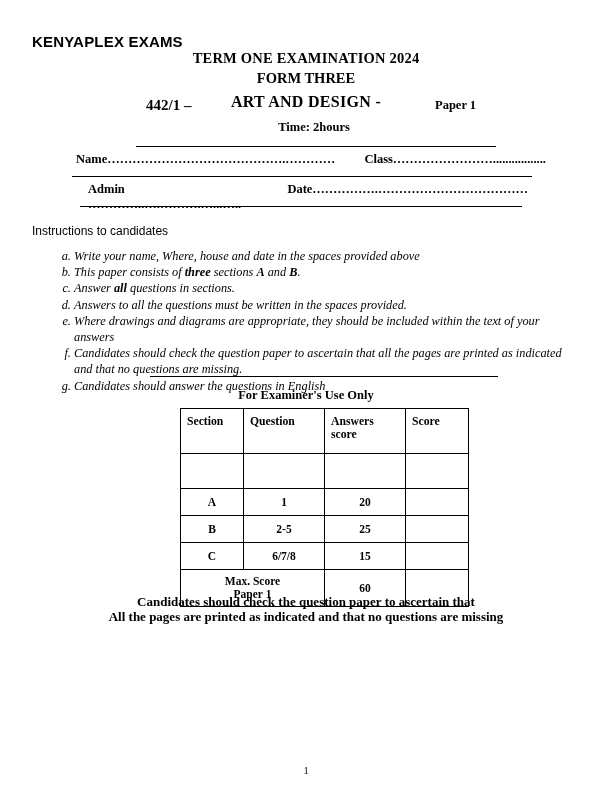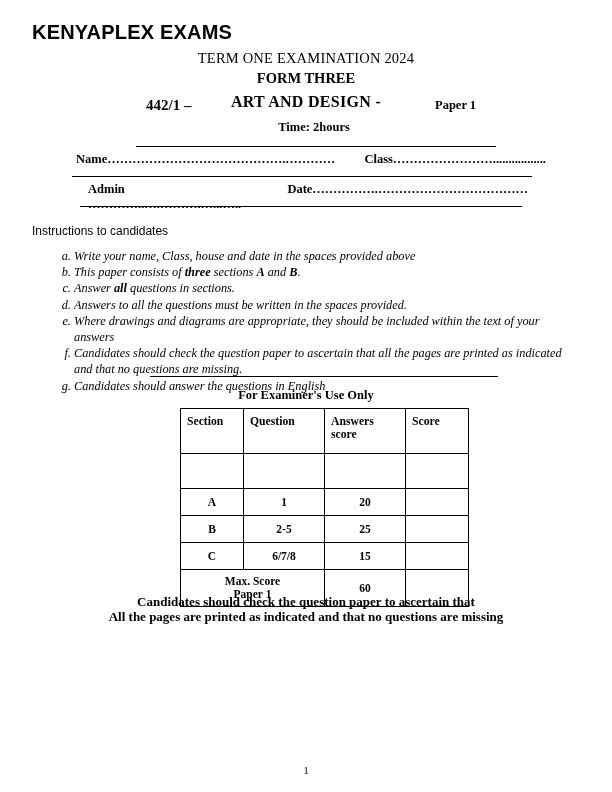--- a/index.html
+++ b/index.html
@@ -12,37 +12,37 @@
     width: 612px;
     height: 792px;
     background: #ffffff;
     font-family: "Liberation Serif", serif;
     color: #000000;
     overflow: hidden;
     box-sizing: border-box;
   }
   .brand {
     position: absolute;
-    top: 21px;
+    top: 33px;
     left: 32px;
     font-family: "Liberation Sans", sans-serif;
     font-weight: bold;
-    font-size: 20px;
+    font-size: 15px;
     letter-spacing: 0.2px;
   }
   .head-block {
     position: absolute;
     top: 50px;
     left: 0;
     width: 612px;
     text-align: center;
   }
   .head-line1 {
     font-family: "Liberation Serif", serif;
-    font-weight: normal;
+    font-weight: bold;
     font-size: 14.5px;
     letter-spacing: 0.2px;
   }
   .head-line2 {
     font-family: "Liberation Serif", serif;
     font-weight: bold;
     font-size: 14.5px;
     margin-top: 3px;
   }
   .paper-code {
@@ -227,21 +227,21 @@
     <span>Admin …………..….……….…...…..</span>
     <span>Date…………….………………………………</span>
   </div>
 
   <div class="rule rule-3"></div>
 
   <div class="instr-title">Instructions to candidates</div>
 
   <div class="instr-list">
     <ol>
-      <li>Write your name, Class, house  and date in the spaces provided above</li>
+      <li>Write your name, Where, house  and date in the spaces provided above</li>
       <li>This paper consists of <b>three</b> sections <b>A</b> and <b>B</b>.</li>
       <li>Answer <b>all</b> questions in sections.</li>
       <li>Answers to all the questions must be written in the spaces provided.</li>
       <li>Where drawings and diagrams are appropriate, they should be included within the text of your answers</li>
       <li>Candidates should check the question paper to ascertain that all the pages are printed as indicated and that no questions are missing.</li>
       <li>Candidates should answer the questions in English</li>
     </ol>
   </div>
 
   <div class="rule" style="top:376px; left:150px; width:348px;"></div>

